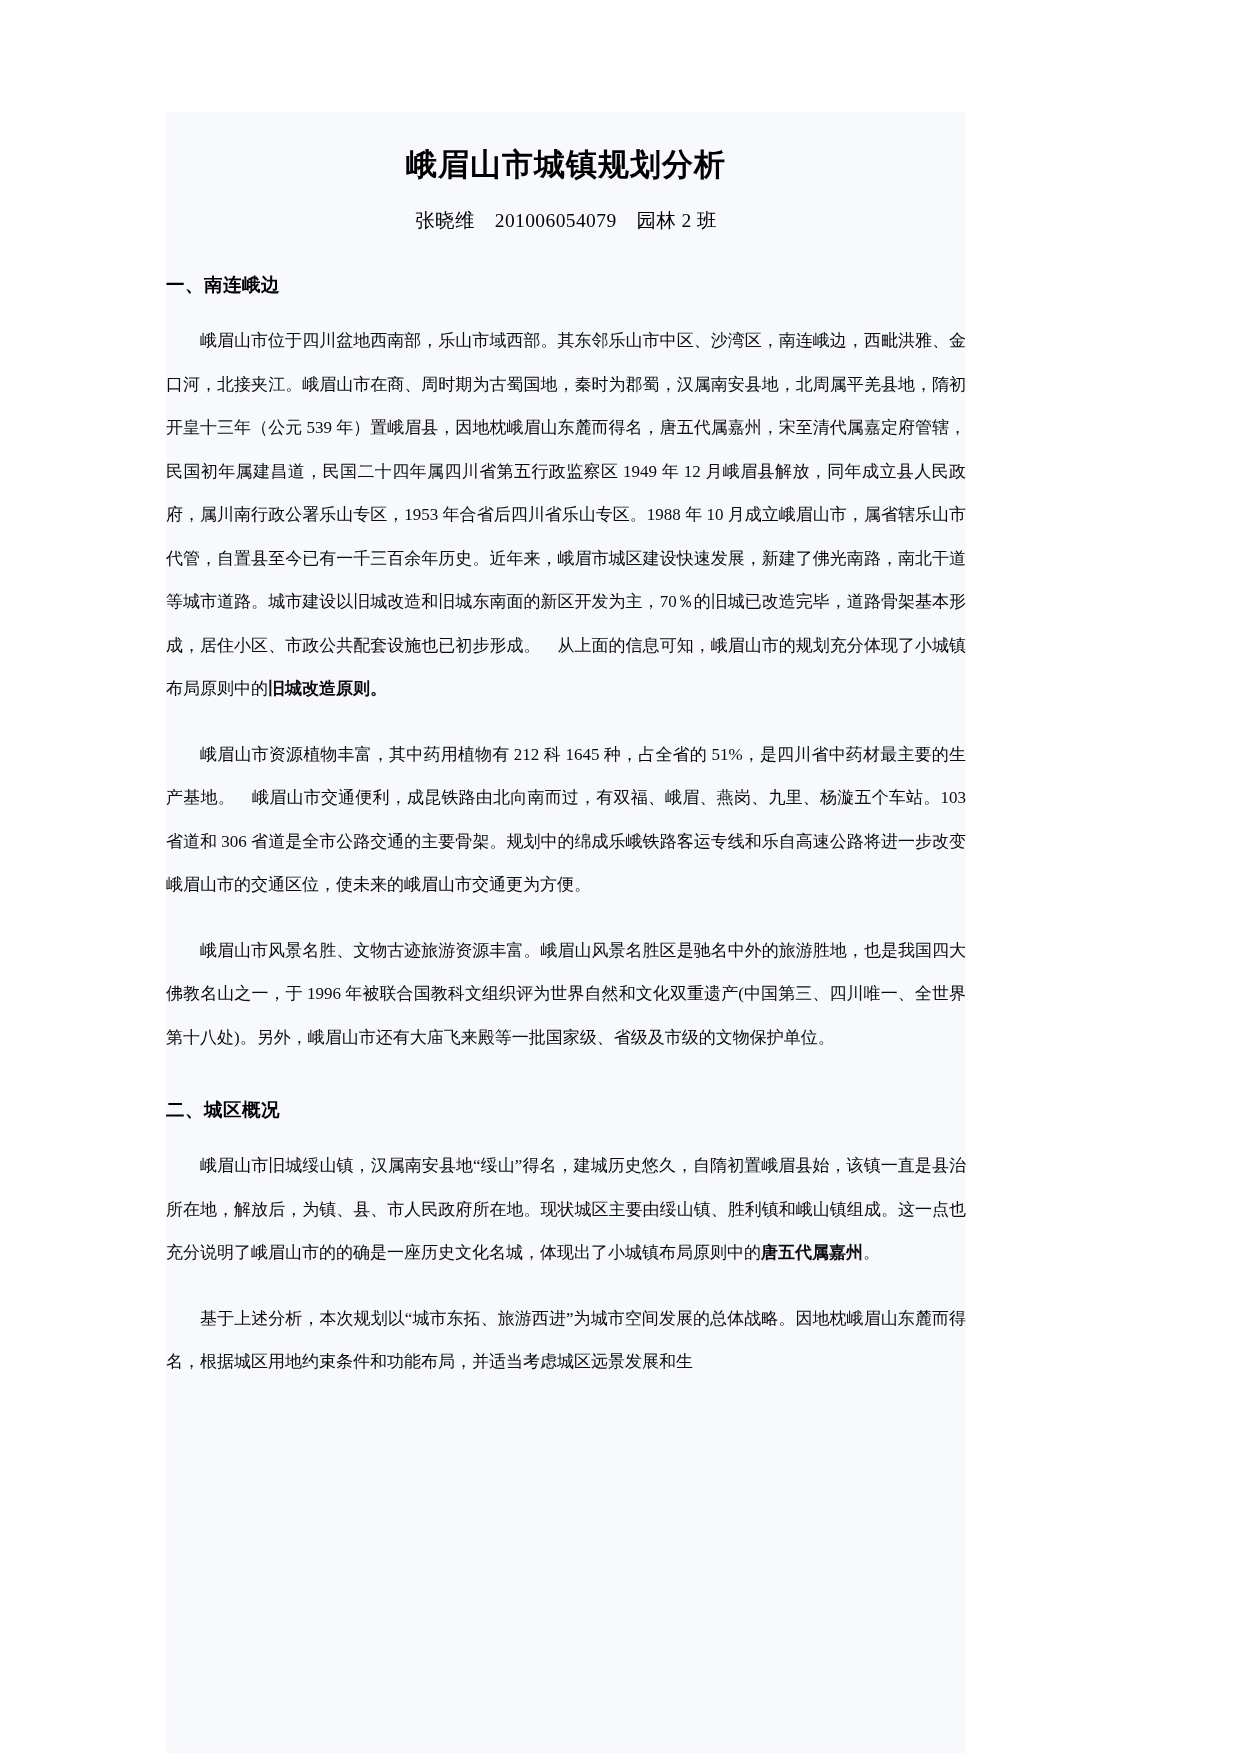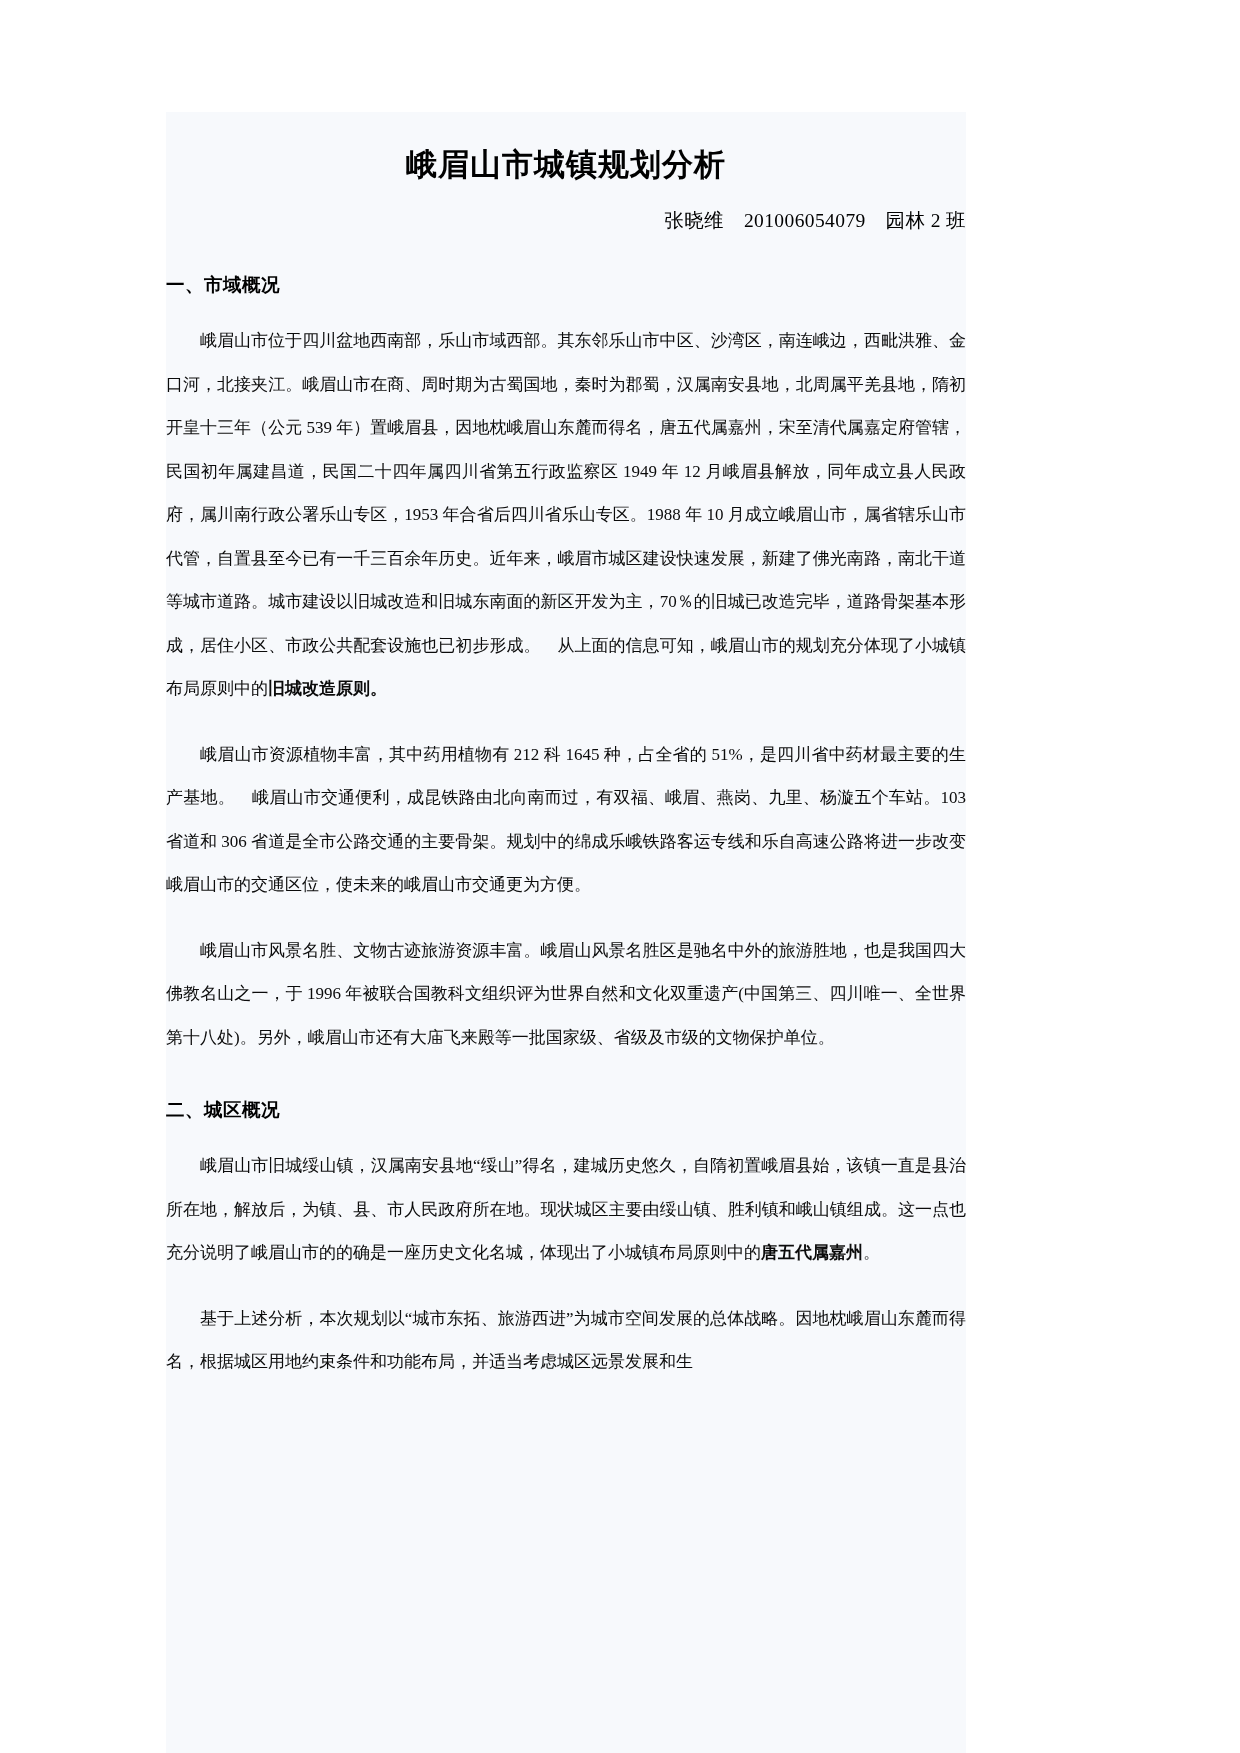--- a/index.html
+++ b/index.html
@@ -37,21 +37,21 @@
     text-align: center;
     font-family: "DejaVu Sans", "Liberation Sans", sans-serif;
     font-weight: bold;
     font-size: 31px;
     letter-spacing: 1px;
     color: #000000;
   }
   .doc-byline {
     margin: 0;
     padding-top: 21px;
-    text-align: right;
+    text-align: center;
     font-size: 19.5px;
     color: #000000;
     letter-spacing: 0.4px;
   }
   .section-heading {
     margin: 0;
     padding-top: 38px;
     padding-bottom: 0;
     font-family: "DejaVu Sans", "Liberation Sans", sans-serif;
     font-weight: bold;
@@ -80,21 +80,21 @@
 
 <div id="page">
   <div id="paper"></div>
 
   <div id="content">
 
     <h1 class="doc-title">峨眉山市城镇规划分析</h1>
 
     <div class="doc-byline">张晓维　201006054079　园林 2 班</div>
 
-    <h2 class="section-heading">一、市域概况</h2>
+    <h2 class="section-heading">一、南连峨边</h2>
 
     <p class="para"><span>峨眉山市位于四川盆地西南部，乐山市域西部。其东邻乐山市中区、沙湾区，南连峨边，西毗洪雅、金口河，北接夹江。峨眉山市在商、周时期为古蜀国地，秦时为郡蜀，汉属南安县地，北周属平羌县地，隋初开皇十三年（公元 539 年）置峨眉县，因地枕峨眉山东麓而得名，唐五代属嘉州，宋至清代属嘉定府管辖，民国初年属建昌道，民国二十四年属四川省第五行政监察区 1949 年 12 月峨眉县解放，同年成立县人民政府，属川南行政公署乐山专区，1953 年合省后四川省乐山专区。1988 年 10 月成立峨眉山市，属省辖乐山市代管，自置县至今已有一千三百余年历史。近年来，峨眉市城区建设快速发展，新建了佛光南路，南北干道等城市道路。城市建设以旧城改造和旧城东南面的新区开发为主，70％的旧城已改造完毕，道路骨架基本形成，居住小区、市政公共配套设施也已初步形成。　从上面的信息可知，峨眉山市的规划充分体现了小城镇布局原则中的</span><b>旧城改造原则。</b><span></span></p>
 
     <p class="para"><span>峨眉山市资源植物丰富，其中药用植物有 212 科 1645 种，占全省的 51%，是四川省中药材最主要的生产基地。　峨眉山市交通便利，成昆铁路由北向南而过，有双福、峨眉、燕岗、九里、杨漩五个车站。103 省道和 306 省道是全市公路交通的主要骨架。规划中的绵成乐峨铁路客运专线和乐自高速公路将进一步改变峨眉山市的交通区位，使未来的峨眉山市交通更为方便。</span><b></b><span></span></p>
 
     <p class="para"><span>峨眉山市风景名胜、文物古迹旅游资源丰富。峨眉山风景名胜区是驰名中外的旅游胜地，也是我国四大佛教名山之一，于 1996 年被联合国教科文组织评为世界自然和文化双重遗产(中国第三、四川唯一、全世界第十八处)。另外，峨眉山市还有大庙飞来殿等一批国家级、省级及市级的文物保护单位。</span><b></b><span></span></p>
 
     <h2 class="section-heading">二、城区概况</h2>
 
     <p class="para"><span>峨眉山市旧城绥山镇，汉属南安县地“绥山”得名，建城历史悠久，自隋初置峨眉县始，该镇一直是县治所在地，解放后，为镇、县、市人民政府所在地。现状城区主要由绥山镇、胜利镇和峨山镇组成。这一点也充分说明了峨眉山市的的确是一座历史文化名城，体现出了小城镇布局原则中的</span><b>唐五代属嘉州</b><span>。</span></p>

